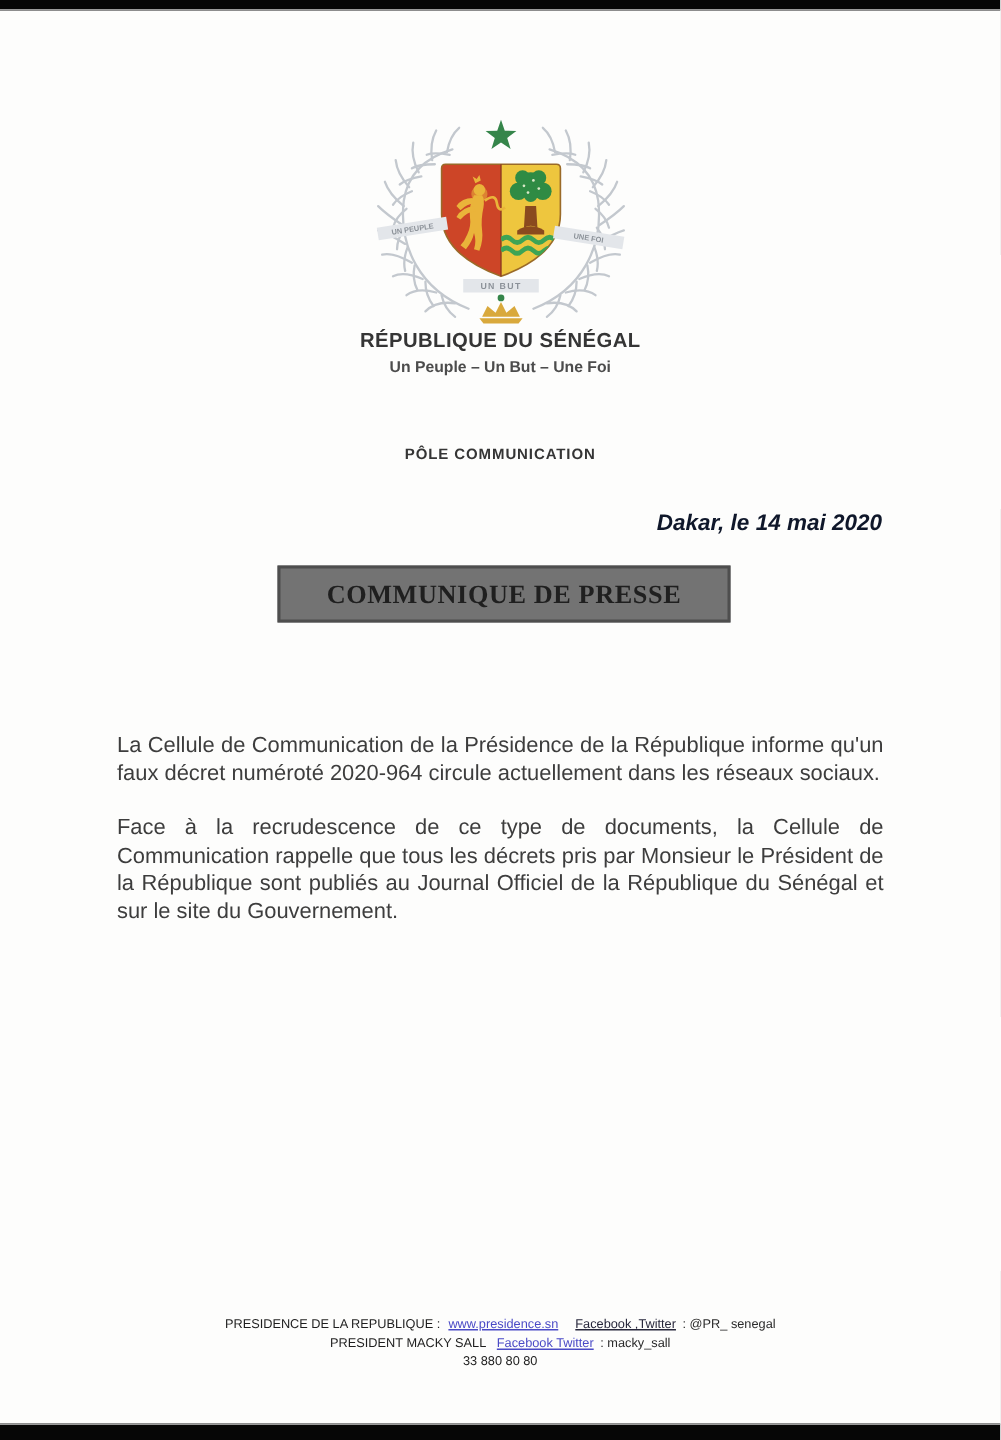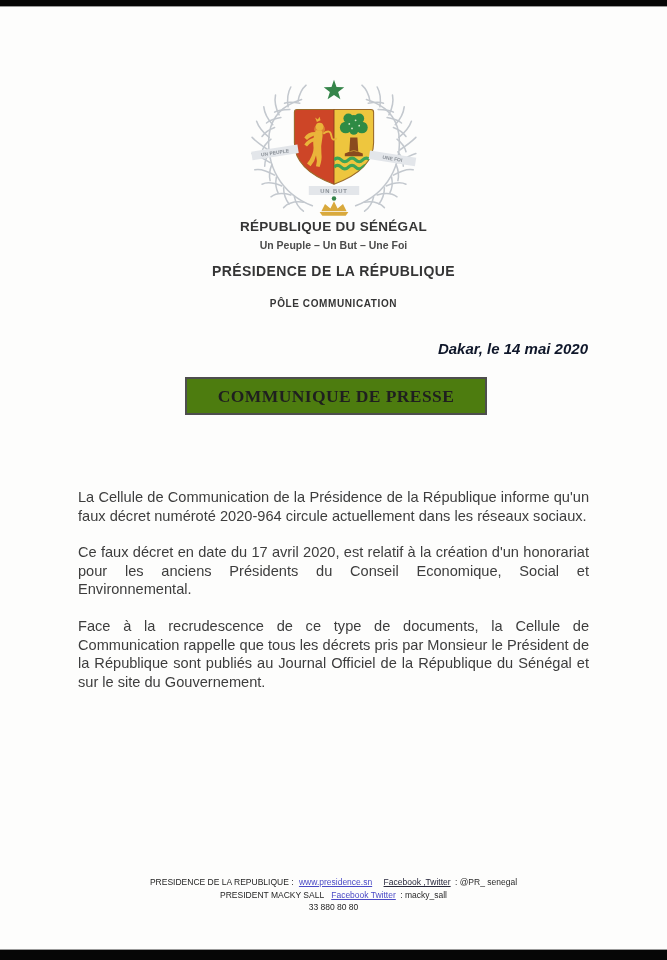--- a/index.html
+++ b/index.html
@@ -15,21 +15,21 @@
   .h-country{top:219px;font-size:13.5px;letter-spacing:.3px;}
   .h-motto{top:239px;font-size:10.5px;color:#4c4c4c;}
   .h-inst{top:263px;font-size:14px;letter-spacing:.4px;}
   .h-dept{top:298px;font-size:10px;letter-spacing:.6px;}
 
   .dateline{position:absolute;top:340px;right:79px;font-size:15px;font-weight:bold;font-style:italic;color:#0f172a;}
 
   .title-box{position:absolute;top:377px;left:185px;width:302px;height:38px;border:2px solid #4e4e4e;
              box-sizing:border-box;display:flex;align-items:center;justify-content:center;
              font-family:"Liberation Serif","DejaVu Serif",serif;font-weight:bold;font-size:17.5px;
-             letter-spacing:.4px;color:#1f1f1f;background:#4d7c0f;}
+             letter-spacing:.4px;color:#1f1f1f;background:#737373;}
 
   .body{position:absolute;top:448px;left:78px;width:511px;margin-top:40px;}
   .body p{margin:0 0 18px 0;font-size:14.6px;line-height:18.6px;text-align:justify;color:#3d3d3d;}
 
   .footer{position:absolute;top:876px;left:0;width:100%;text-align:center;font-size:8.5px;
           line-height:12.5px;color:#1e1e1e;}
   .footer .fb{font-weight:normal;}
   .footer a{cursor:pointer;}
   .flink{color:#4a4ac6;text-decoration:underline;margin:0 3px;}
   .fsoc1{color:#26263a;text-decoration:underline;margin:0 2px 0 6px;}
@@ -138,30 +138,28 @@
 
     <g>
       <circle cx="100" cy="134" r="2.5" fill="#35854a"></circle>
       <path d="M86,148 l4,-8 l6,5 l4,-8 l4,8 l6,-5 l4,8 z" fill="#d9a93c"></path>
       <path d="M84,149 h32 l-3,4 h-26 z" fill="#d9a93c"></path>
     </g>
   </svg>
 
   <div class="hline h-country">RÉPUBLIQUE DU SÉNÉGAL</div>
   <div class="hline h-motto">Un Peuple – Un But – Une Foi</div>
-  <div class="hline h-inst">PRÉSIDENCE DE LA RÉPUBLIQUE</div>
   <div class="hline h-dept">PÔLE COMMUNICATION</div>
 
   <div class="dateline">Dakar, le 14 mai 2020</div>
 
   <div class="title-box">COMMUNIQUE DE PRESSE</div>
 
   <div class="body">
     <p>La Cellule de Communication de la Présidence de la République informe qu'un faux décret numéroté 2020-964 circule actuellement dans les réseaux sociaux.</p>
-    <p>Ce faux décret en date du 17 avril 2020, est relatif à la création d'un honorariat pour les anciens Présidents du Conseil Economique, Social et Environnemental.</p>
     <p>Face à la recrudescence de ce type de documents, la Cellule de Communication rappelle que tous les décrets pris par Monsieur le Président de la République sont publiés au Journal Officiel de la République du Sénégal et sur le site du Gouvernement.</p>
   </div>
 
   <div class="footer">
     <div>
       <span class="fb">PRESIDENCE DE LA REPUBLIQUE :</span>
       <a class="flink">www.presidence.sn</a>
       <a class="fsoc1 fb">Facebook ,Twitter</a>
       <span class="fhandle">: @PR_ senegal</span>
     </div>

